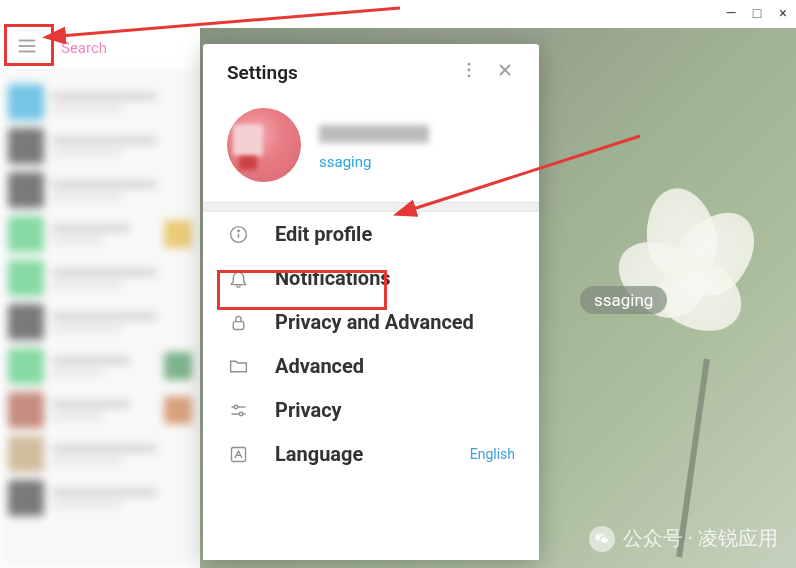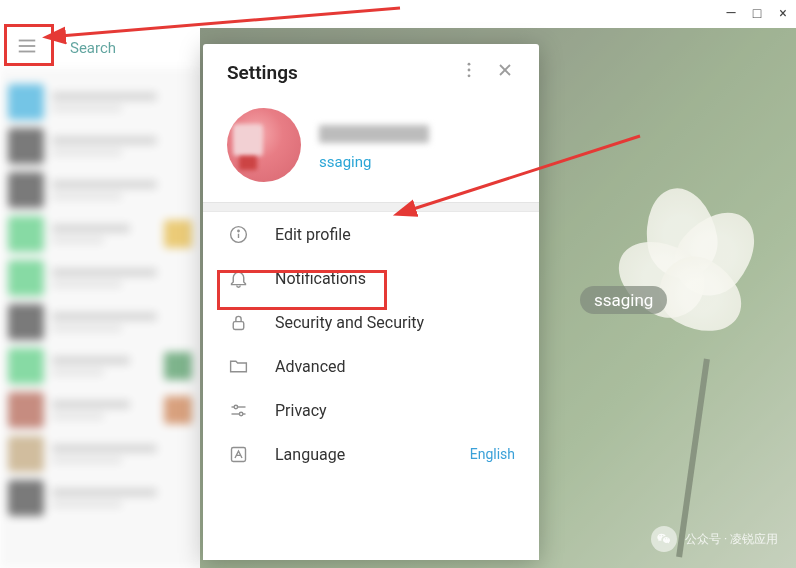--- a/index.html
+++ b/index.html
@@ -6,21 +6,21 @@
     body { font-family: -apple-system, BlinkMacSystemFont, "Segoe UI", Roboto, sans-serif; width: 796px; height: 568px; overflow: hidden; position: relative; background: #fff; }
     
     
     .window-controls { position: absolute; top: 4px; right: 4px; display: flex; gap: 8px; z-index: 100; }
     .win-ctrl { width: 18px; height: 18px; display: flex; align-items: center; justify-content: center; font-size: 14px; color: #444; cursor: pointer; }
     
     
     .topbar { position: absolute; top: 28px; left: 0; width: 200px; height: 40px; display: flex; align-items: center; padding: 0 8px; }
     .hamburger { width: 38px; height: 38px; display: flex; align-items: center; justify-content: center; cursor: pointer; }
     .hamburger svg { width: 22px; height: 22px; }
-    .search-input { margin-left: 24px; color: #0f766e; font-size: 15px; }
+    .search-input { margin-left: 15px; color: #ec4899; font-size: 15px; }
     .red-box-1 { position: absolute; top: 24px; left: 4px; width: 50px; height: 42px; border: 3px solid #e53935; z-index: 50; }
     
     
     .left-panel { position: absolute; top: 68px; left: 0; width: 200px; height: 500px; background: #f5f5f5; filter: blur(4px); padding-top: 12px; }
     .chat-item { display: flex; align-items: center; height: 44px; padding: 4px 8px; gap: 8px; }
     .avatar-sq { width: 36px; height: 36px; border-radius: 4px; }
     .chat-lines { flex: 1; display: flex; flex-direction: column; gap: 4px; }
     .line-a { height: 9px; width: 75%; background: #c4c4c4; border-radius: 2px; }
     .line-b { height: 7px; width: 50%; background: #d8d8d8; border-radius: 2px; }
     .thumb { width: 28px; height: 28px; border-radius: 3px; }
@@ -53,31 +53,31 @@
     .avatar-lg::after { content: ""; position: absolute; left: 12px; top: 48px; width: 18px; height: 14px; background: #c44; border-radius: 2px; filter: blur(2px); }
     .profile-info { display: flex; flex-direction: column; gap: 10px; padding-top: 6px; }
     .name-blur { width: 110px; height: 18px; background: #bcbcbc; filter: blur(3px); border-radius: 2px; }
     .status-text { color: #2aa5d6; font-size: 15px; }
     
     .divider { height: 10px; background: #f0f0f0; border-top: 1px solid #e4e4e4; border-bottom: 1px solid #e8e8e8; }
     
     .menu-item { display: flex; align-items: center; height: 44px; padding: 0 24px; gap: 26px; cursor: pointer; color: #333; }
     .menu-icon { width: 22px; height: 22px; display: flex; align-items: center; justify-content: center; color: #888; flex-shrink: 0; }
     .menu-icon svg { width: 21px; height: 21px; }
-    .menu-label { font-size: 16px; flex: 1; }
+    .menu-label { font-size: 20px; flex: 1; font-weight: bold; }
     .menu-value { font-size: 14px; color: #3aa0d8; }
     
     .red-box-2 { position: absolute; left: 217px; top: 270px; width: 170px; height: 40px; border: 3px solid #e53935; z-index: 30; }
     
     
     .arrow { position: absolute; z-index: 60; }
     .arrow svg { overflow: visible; }
     
     
-    .watermark { position: absolute; right: 18px; bottom: 16px; display: flex; align-items: center; gap: 8px; z-index: 40; color: rgba(255,255,255,0.8); font-size: 12px; }
+    .watermark { position: absolute; right: 18px; bottom: 16px; display: flex; align-items: center; gap: 8px; z-index: 40; color: rgba(255,255,255,0.8); font-size: 20px; }
     .wm-icon { width: 26px; height: 26px; border-radius: 50%; background: rgba(255,255,255,0.55); display: flex; align-items: center; justify-content: center; }
     .wm-icon svg { width: 16px; height: 16px; fill: #fff; opacity: 0.9; }
   </style>
 </head>
 <body>
 
 <div class="window-controls">
   <div class="win-ctrl">—</div>
   <div class="win-ctrl">□</div>
   <div class="win-ctrl">×</div>
@@ -244,21 +244,21 @@
     <span class="menu-label">Notifications</span>
   </div>
 
   <div class="menu-item">
     <span class="menu-icon">
       <svg viewBox="0 0 24 24" fill="none" stroke="#909090" stroke-width="1.6">
           <rect x="6" y="11" width="12" height="9" rx="2"></rect>
           <path d="M9 11V8a3 3 0 016 0v3"></path>
         </svg>
     </span>
-    <span class="menu-label">Security and Security</span>
+    <span class="menu-label">Privacy and Advanced</span>
   </div>
 
 
   <div class="menu-item">
     <span class="menu-icon">
       <svg viewBox="0 0 24 24" fill="none" stroke="#909090" stroke-width="1.6">
           <path d="M3 6h6l2 2h10v10H3V6z"></path>
         </svg>
     </span>
     <span class="menu-label">Advanced</span>

